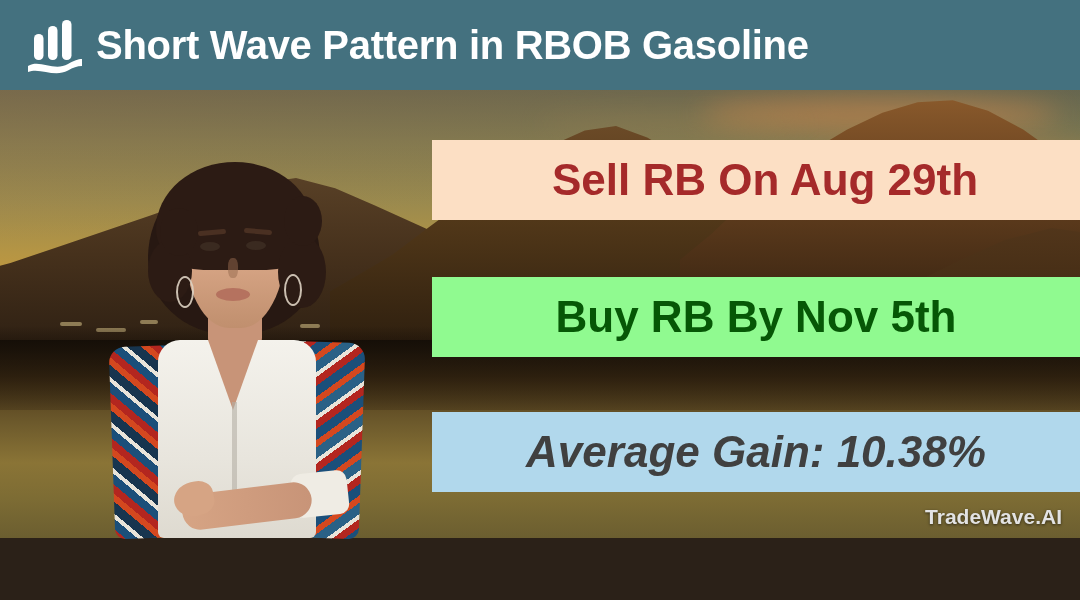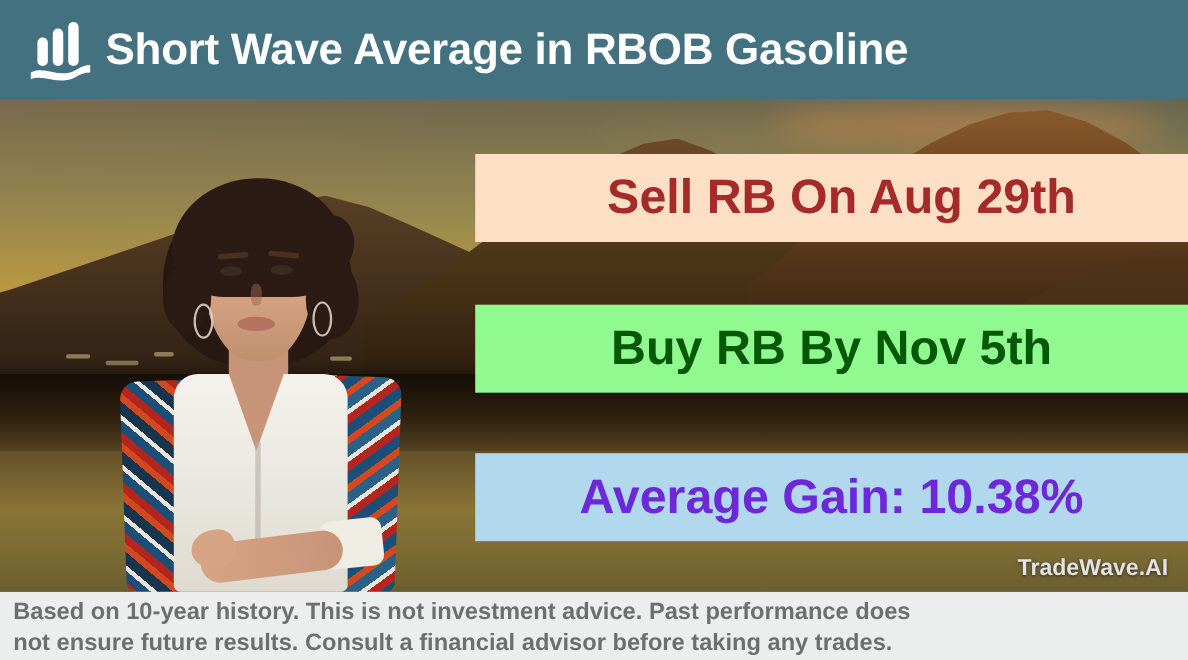--- a/index.html
+++ b/index.html
@@ -254,21 +254,21 @@
     font-size: 44px;
     font-weight: bold;
     line-height: 1;
     white-space: nowrap;
   }
   #callout-sell { top: 140px; background: #fcdfc4; padding-left: 32px; }
   #callout-sell span { color: #a52a2a; }
   #callout-buy  { top: 277px; background: #90fa90; }
   #callout-buy span { color: #065706; }
   #callout-gain { top: 412px; background: #b1d8ec; }
-  #callout-gain span { color: #6d28d9; }
+  #callout-gain span { color: #404040; font-style: italic; }
 
   
   #watermark {
     position: absolute;
     right: 18px;
     top: 505px;
     color: #e3e3e3;
     font-size: 21px;
     font-weight: bold;
     z-index: 30;
@@ -354,33 +354,29 @@
 
   <div id="header-bar">
     <div id="brand-logo">
       <svg width="62" height="62" viewBox="0 0 62 62" aria-hidden="true">
         <rect x="10" y="20" width="9.5" height="26" rx="4.6" fill="#ffffff"></rect>
         <rect x="24" y="12" width="9.5" height="34" rx="4.6" fill="#ffffff"></rect>
         <rect x="38" y="6" width="9.5" height="40" rx="4.6" fill="#ffffff"></rect>
         <path d="M4 52 C16 45, 30 58, 44 50 C50 46.5, 54 45, 58 45 L58 52 C53 52, 49 53.5, 44 56.5 C30 64, 16 53, 4 58 Z" fill="#ffffff"></path>
       </svg>
     </div>
-    <div id="header-title">Short Wave Average in RBOB Gasoline</div>
+    <div id="header-title">Short Wave Pattern in RBOB Gasoline</div>
   </div>
 
   <div class="callout" id="callout-sell">
     <span>Sell RB On Aug 29th</span>
   </div>
   <div class="callout" id="callout-buy">
     <span>Buy RB By Nov 5th</span>
   </div>
   <div class="callout" id="callout-gain">
     <span>Average Gain: 10.38%</span>
   </div>
 
   <div id="watermark">TradeWave.AI</div>
 
-  <div id="disclaimer">
-    <p>Based on 10-year history. This is not investment advice. Past performance does</p>
-    <p>not ensure future results.  Consult a financial advisor before taking any trades.</p>
-  </div>
 
 </div>
 
 </body></html>

